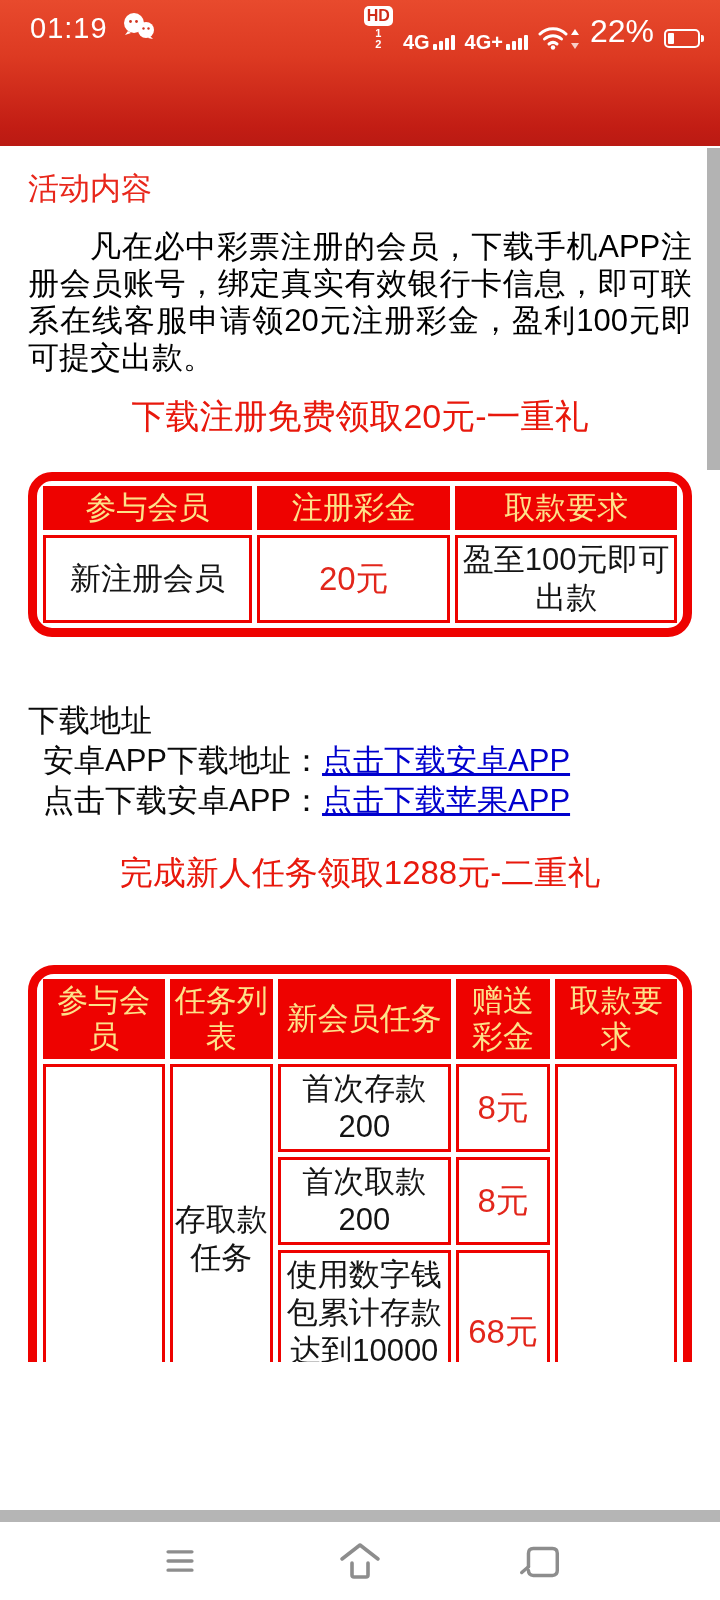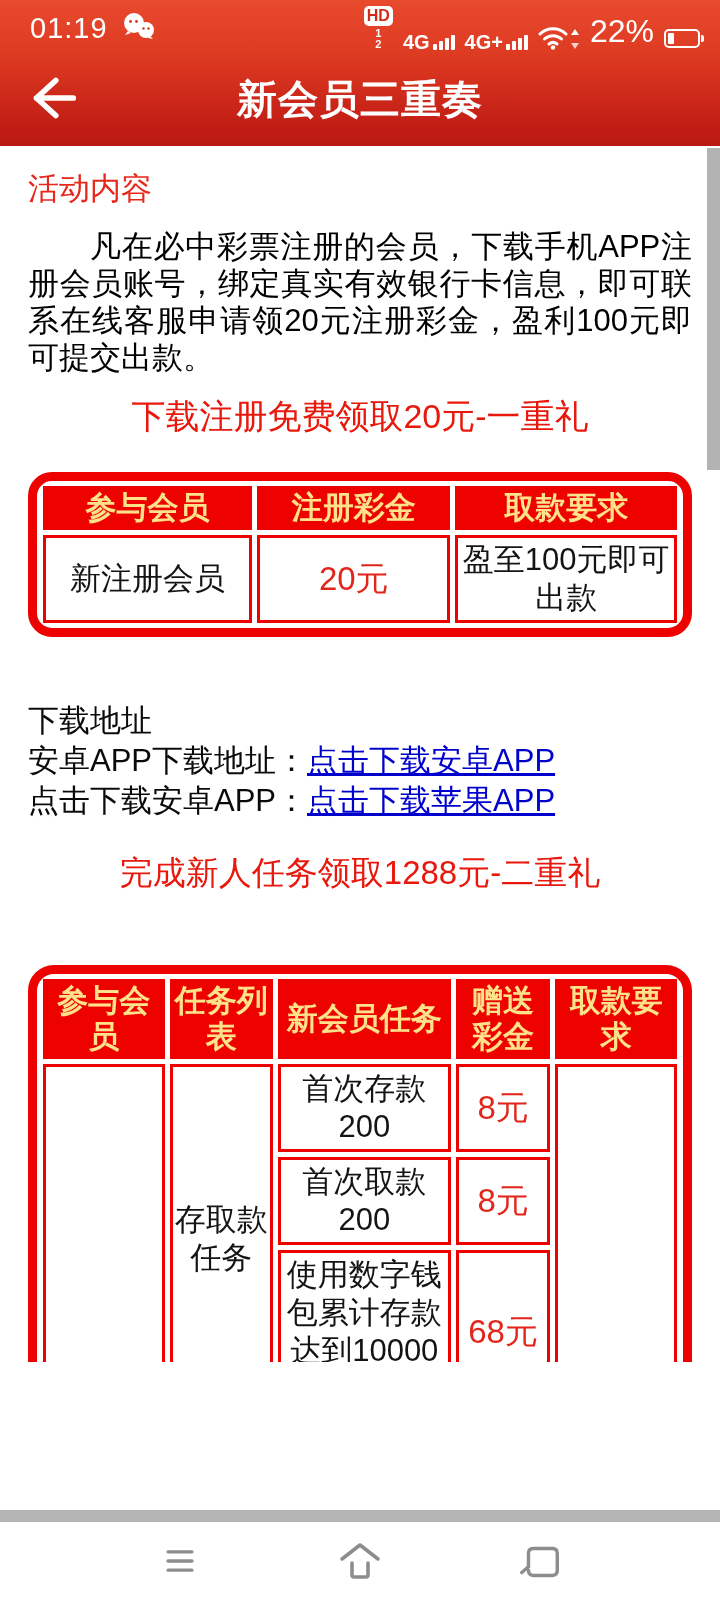--- a/index.html
+++ b/index.html
@@ -46,27 +46,27 @@
     position:absolute;top:146px;left:0;width:720px;height:1216px;
     background:#fff;overflow:hidden;padding:0 28px;color:#111;
   }
   .section-title{margin-top:24px;font-size:31px;line-height:38px;color:#e8271b;}
   .para{margin:20px 0 0 0;font-size:31px;line-height:37px;text-align:justify;text-indent:2em;color:#000000;}
   .red-heading{margin-top:20px;text-align:center;font-size:34px;line-height:40px;color:#e8180c;}
   .red-heading.second{margin-top:32px;font-size:33px;}
   
   .promo-box{margin-top:36px;border:9px solid #ee0200;border-radius:24px;background:#fff;padding:0 1px;}
   .promo-box table{width:100%;border-collapse:separate;border-spacing:5px;table-layout:fixed;}
-  .promo-box th{background:#ee0200;color:#fde289;font-weight:700;font-size:31px;line-height:36px;padding:4px 2px;}
+  .promo-box th{background:#ee0200;color:#fde289;font-weight:400;font-size:31px;line-height:36px;padding:4px 2px;}
   .promo-box td{border:3px solid #ee0200;font-size:31px;line-height:38px;color:#141414;text-align:center;padding:3px 2px;vertical-align:middle;}
   .promo-box td.red-val{color:#e2261b;font-size:33px;}
   .promo-box-2{margin-top:72px;border-radius:26px;}
   .promo-box-2 td{line-height:38px;}
   .dl-block{margin-top:64px;font-size:31px;line-height:40px;color:#0a0a0a;}
-  .dl-row{white-space:nowrap;}
+  .dl-row{white-space:nowrap;margin-left:15px;}
   .dl-link{color:#0000cd;text-decoration:underline;cursor:pointer;}
   
   .scroll-thumb{position:absolute;top:148px;right:0;width:13px;height:322px;background:#b3b3b3;}
   
   .divider{position:absolute;top:1510px;left:0;width:720px;height:12px;background:#b5b5b5;}
   .navbar{position:absolute;top:1522px;left:0;width:720px;height:78px;background:#fff;
     display:flex;align-items:center;justify-content:space-between;padding:0 150px;}
   .nav-btn{width:60px;height:60px;display:flex;align-items:center;justify-content:center;}
 </style>
 </head>
@@ -127,28 +127,20 @@
           <svg width="10" height="22" viewBox="0 0 10 22">
             <path d="M5 1 L9 7 L1 7 Z" fill="#fff"></path>
             <path d="M5 21 L9 15 L1 15 Z" fill="#fff" opacity="0.75"></path>
           </svg>
         </span>
         <span class="sb-pct">22%</span>
         <span class="batt">
             <span class="batt-fill"></span>
           </span>
       </div>
-    </div>
-    <div class="title-bar">
-      <div class="back-btn">
-        <svg width="56" height="56" viewBox="0 0 64 64">
-          <path d="M34 12 L12 32 L34 52 M12 32 H54" stroke="#fff" stroke-width="6.5" fill="none" stroke-linecap="round" stroke-linejoin="round"></path>
-        </svg>
-      </div>
-      <div class="page-title">新会员三重奏</div>
     </div>
   </div>
 
   <div class="content">
 
     <div class="section-title">活动内容</div>
     <p class="para">凡在必中彩票注册的会员，下载手机APP注册会员账号，绑定真实有效银行卡信息，即可联系在线客服申请领20元注册彩金，盈利100元即可提交出款。</p>
 
     <div class="red-heading">下载注册免费领取20元-一重礼</div>
 

